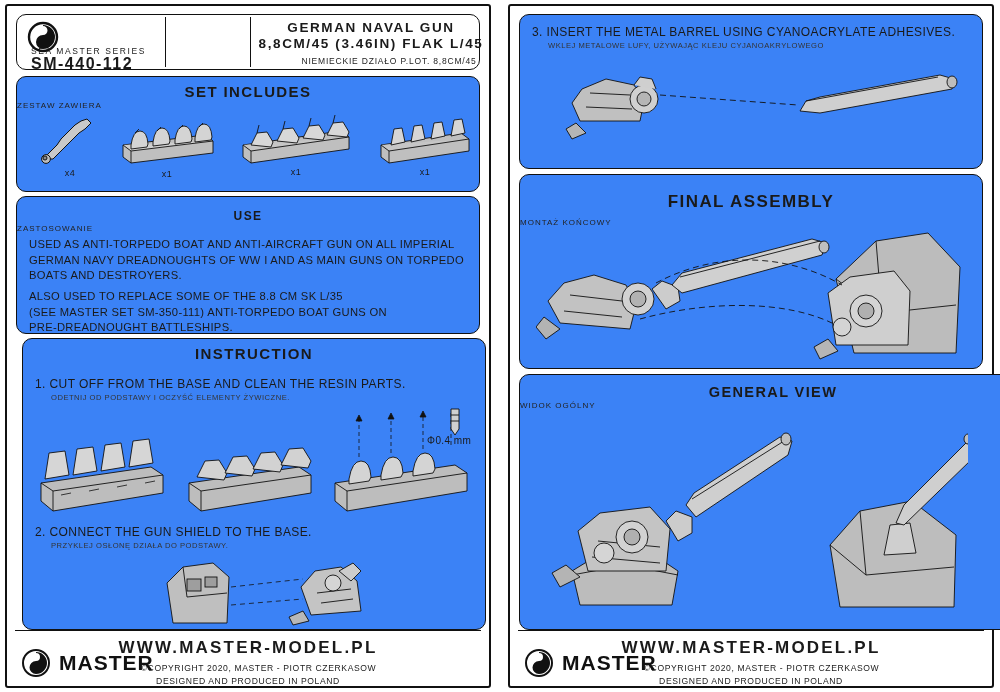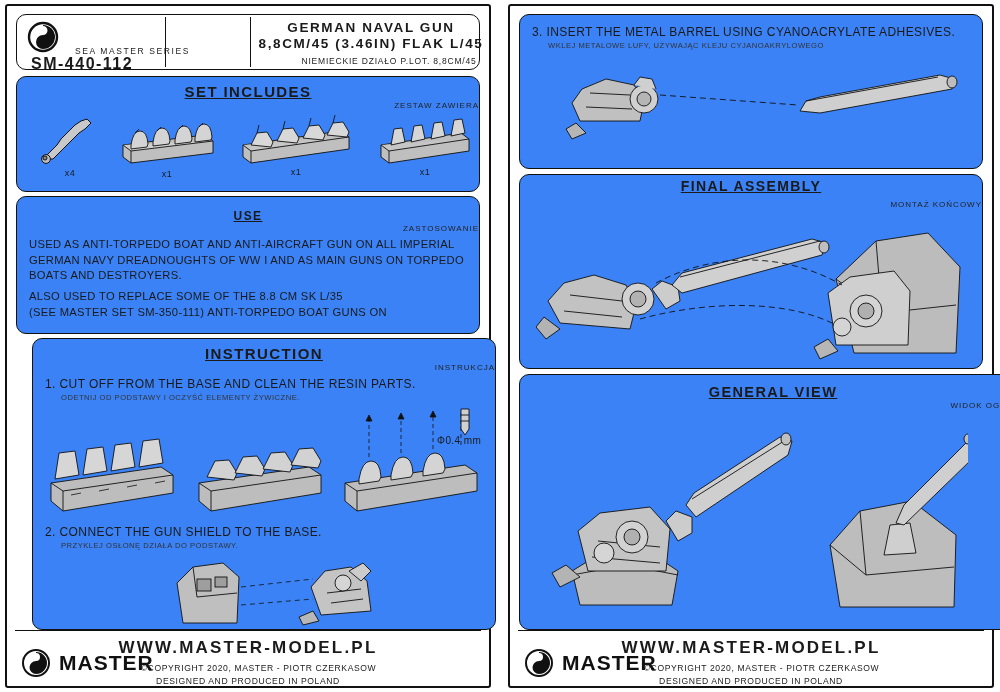--- a/index.html
+++ b/index.html
@@ -2,22 +2,22 @@
 <html><head>
 <meta charset="utf-8">
 <style>
   html,body{margin:0;padding:0;background:#ffffff;}
   body{width:1000px;height:692px;font-family:"Liberation Sans",sans-serif;color:#1a1a1a;}
   .page{position:relative;width:1000px;height:692px;overflow:hidden;}
   .sheet{position:absolute;top:4px;width:486px;height:684px;border:2px solid #111;border-radius:3px;background:#fff;box-sizing:border-box;}
   .sheet.left{left:5px;}
   .sheet.right{left:508px;}
   .panel{position:absolute;border:1.6px solid #111;border-radius:10px;box-sizing:border-box;background:#3b82f6;}
-  .ttl{text-align:center;font-weight:bold;letter-spacing:1.4px;text-transform:uppercase;text-decoration:underline;}
-  .sub{text-align:right;font-size:8px;letter-spacing:1px;text-transform:uppercase;color:#222;}
+  .ttl{text-align:center;font-weight:bold;letter-spacing:1.4px;text-transform:uppercase;}
+  .sub{text-align:left;font-size:8px;letter-spacing:1px;text-transform:uppercase;color:#222;}
   .body-txt{font-size:11.2px;letter-spacing:.3px;line-height:15.5px;text-transform:uppercase;}
   .small-pl{font-size:7.6px;letter-spacing:.5px;text-transform:uppercase;color:#333;}
   .step{font-size:12px;letter-spacing:.4px;text-transform:uppercase;}
   svg{display:block;}
   .lbl{font-size:9px;text-align:center;letter-spacing:.4px;}
   .foot{position:absolute;left:0;right:0;bottom:0;height:56px;}
   .footline{position:absolute;left:8px;right:8px;top:0;border-top:1.6px solid #111;}
   .web{text-align:center;font-size:17px;letter-spacing:2.2px;font-weight:bold;text-transform:uppercase;}
   .cr{text-align:center;font-size:8.6px;letter-spacing:.6px;text-transform:uppercase;padding-left:21px;}
   .cr2{text-align:center;font-size:8.6px;letter-spacing:.6px;text-transform:uppercase;}
@@ -41,21 +41,21 @@
     <div class="hdrbox">
       <div class="vline" style="left:148px;"></div>
       <div class="vline" style="left:233px;"></div>
 
       <div style="position:absolute;left:10px;top:4px;width:36px;height:36px;">
         <svg width="36" height="40" viewBox="0 0 36 40">
           <circle cx="16" cy="18" r="14" fill="none" stroke="#111" stroke-width="2.4"></circle>
           <path d="M16 6 a12 12 0 0 1 0 24 a7 7 0 0 1 0 -14 a4.5 4.5 0 0 0 0 -9 z" fill="#111"></path>
         </svg>
       </div>
-      <div class="series" style="position:absolute;left:14px;top:31px;margin-left:44px;">Sea Master Series</div>
+      <div class="series" style="position:absolute;left:14px;top:31px;">Sea Master Series</div>
       <div class="sku" style="position:absolute;left:14px;top:40px;">SM-440-112</div>
 
       <div class="gunname" style="position:absolute;left:240px;top:5px;width:228px;">
         <div>German naval gun</div>
         <div>8,8cm/45 (3.46in) Flak L/45</div>
       </div>
       <div class="gunpl" style="position:absolute;left:258px;top:41px;width:228px;">Niemieckie działo p.lot. 8,8cm/45</div>
     </div>
 
     <div class="panel" style="left:9px;top:70px;width:464px;height:116px;">
@@ -128,26 +128,26 @@
       </div>
     </div>
 
     <div class="panel" style="left:9px;top:190px;width:464px;height:138px;">
       <div class="ttl" style="font-size:12px;margin-top:12px;">Use</div>
       <div class="sub" style="margin-top:1px;">Zastosowanie</div>
       <div class="body-txt" style="position:absolute;left:12px;top:40px;width:442px;">Used as anti-torpedo boat and anti-aircraft gun on all Imperial German Navy dreadnoughts of WW I and as main guns on torpedo boats and destroyers.</div>
       <div class="body-txt" style="position:absolute;left:12px;top:92px;width:446px;">
         <div>Also used to replace some of the 8.8 cm SK L/35</div>
         <div>(see MASTER set SM-350-111) anti-torpedo boat guns on</div>
-      </div>
-    </div>
-
-    <div class="panel" style="left:25px;top:332px;width:464px;height:292px;">
+        <div>pre-dreadnought battleships.</div>
+      </div>
+    </div>
+
+    <div class="panel" style="left:15px;top:332px;width:464px;height:292px;">
       <div class="ttl" style="font-size:15px;margin-top:6px;">Instruction</div>
-      <div class="sub" style="margin-top:1px;">Instrukcja</div>
 
       <div class="step" style="position:absolute;left:12px;top:38px;">
         <span>1.</span>
         <span>Cut off from the base and clean the resin parts.</span>
       </div>
       <div class="small-pl" style="position:absolute;left:28px;top:54px;">Odetnij od podstawy i oczyść elementy żywiczne.</div>
 
       <div style="position:absolute;left:8px;top:66px;">
         <svg width="448" height="120" viewBox="0 0 448 120">
           <g stroke="#111" stroke-width="0.9" fill="#c9c9c9">
@@ -270,21 +270,21 @@
             <ellipse cx="392" cy="29" rx="5" ry="6" fill="#bdbdbd"></ellipse>
           </g>
           <g stroke="#111" stroke-width="0.9" fill="none" stroke-dasharray="6 4">
             <path d="M100 42 L238 52"></path>
           </g>
         </svg>
       </div>
     </div>
 
     <div class="panel" style="left:9px;top:168px;width:464px;height:195px;">
-      <div class="ttl" style="font-size:14px;margin-top:3px;">Final assembly</div>
+      <div class="ttl" style="font-size:17px;margin-top:17px;">Final assembly</div>
       <div class="sub" style="margin-top:6px;">Montaż końcowy</div>
 
       <div style="position:absolute;left:16px;top:44px;">
         <svg width="436" height="145" viewBox="0 0 436 145">
           <g stroke="#111" stroke-width="0.9" fill="#c9c9c9">
 
             <path d="M318 134 L300 60 L340 22 L392 14 L424 48 L420 134 Z" fill="#bcbcbc"></path>
             <path d="M340 22 L346 94 L420 86" fill="none"></path>
             <path d="M300 60 L346 94" fill="none"></path>
 

